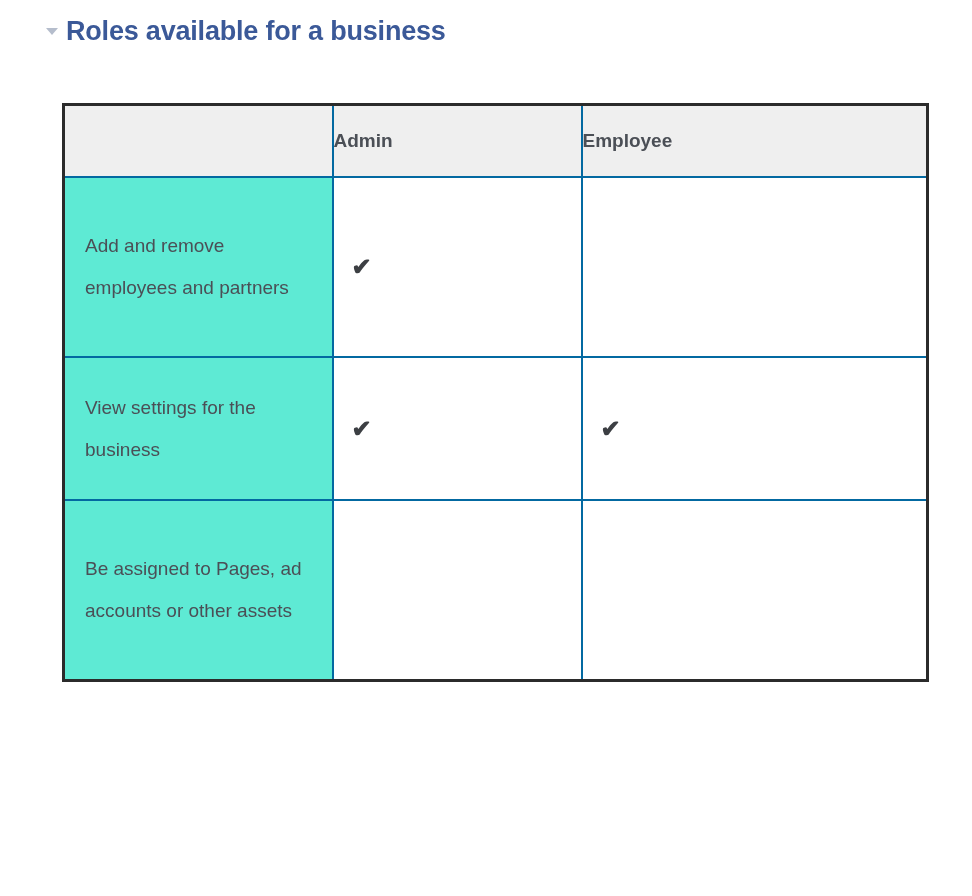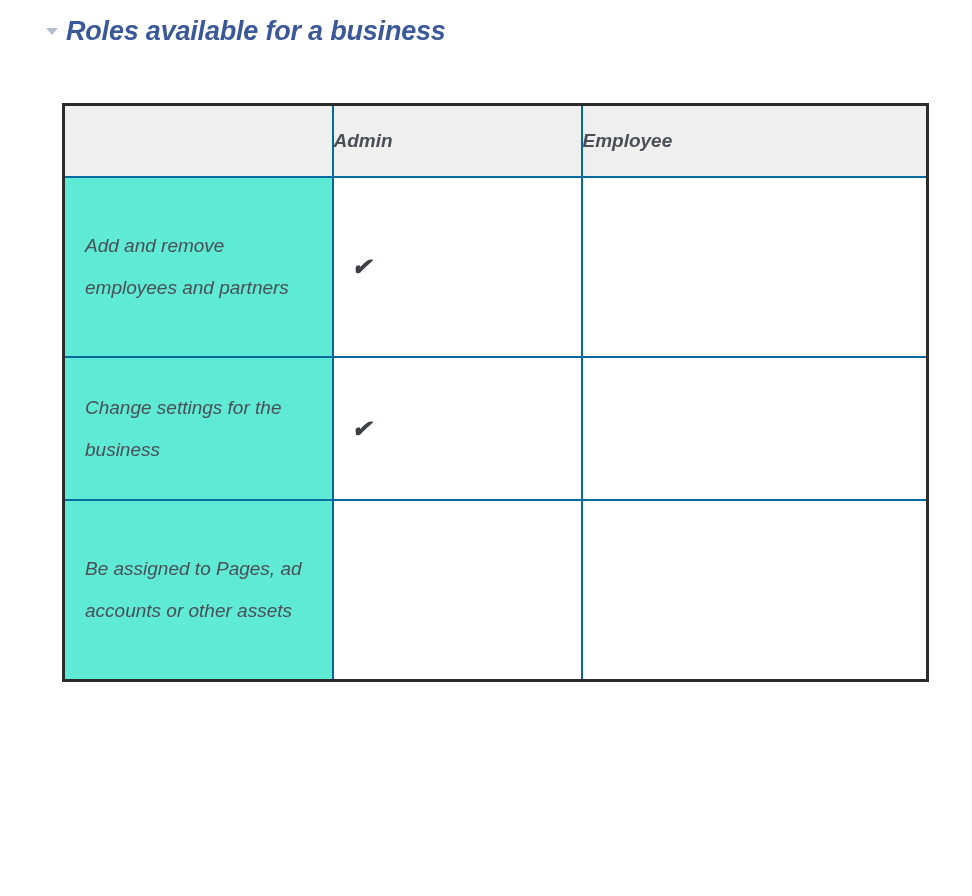--- a/index.html
+++ b/index.html
@@ -13,21 +13,20 @@
   body {
     font-family: "Liberation Sans", sans-serif;
     -webkit-font-smoothing: antialiased;
   }
 
   .page {
     position: relative;
     width: 972px;
     height: 896px;
     background: #ffffff;
-    font-style: italic;
   }
 
   
   .section-head {
     position: absolute;
     left: 46px;
     top: 14px;
     display: flex;
     align-items: flex-start;
     gap: 8px;
@@ -141,30 +140,30 @@
         <tr class="r-tall">
           <td class="feature-cell">Add and remove employees and partners</td>
           <td class="mark-cell">
             <span class="checkmark">✔</span>
           </td>
           <td class="mark-cell">
             <span class="checkmark empty">✔</span>
           </td>
         </tr>
 
-
         <tr class="r-short">
-          <td class="feature-cell">Change settings for the business</td>
+          <td class="feature-cell">View settings for the business</td>
           <td class="mark-cell">
             <span class="checkmark">✔</span>
           </td>
           <td class="mark-cell">
-            <span class="checkmark empty">✔</span>
+            <span class="checkmark">✔</span>
           </td>
         </tr>
+
 
 
         <tr class="r-tall">
           <td class="feature-cell">Be assigned to Pages, ad accounts or other assets</td>
           <td class="mark-cell">
             
           </td>
           <td class="mark-cell">
             
           </td>

